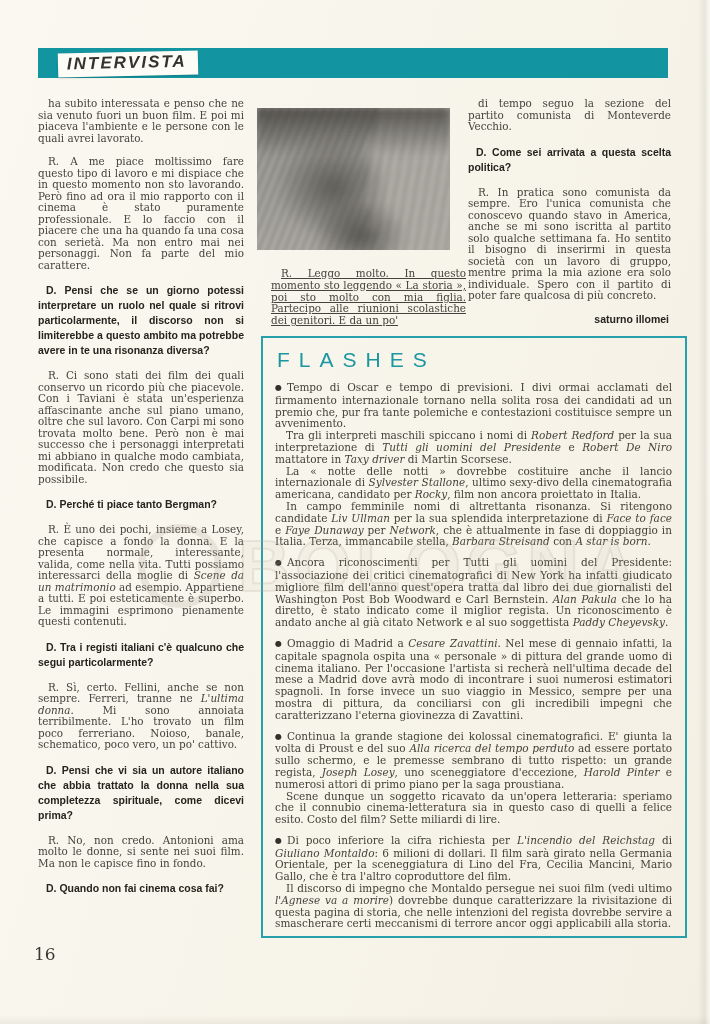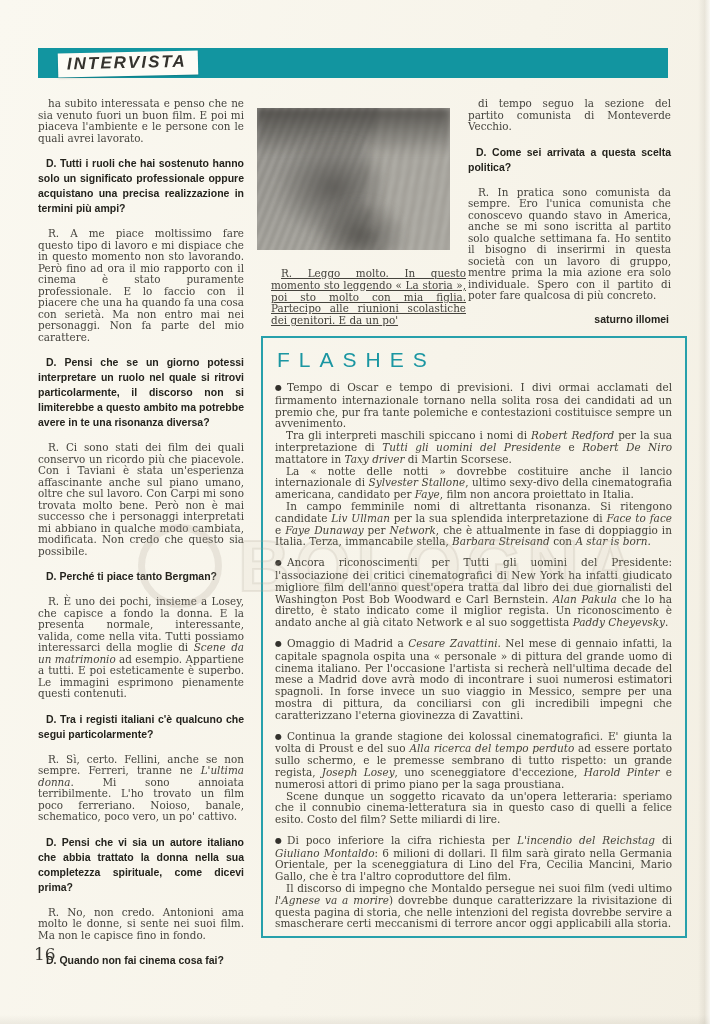--- a/index.html
+++ b/index.html
@@ -73,21 +73,20 @@
 <body>
 
 <div class="page">
 
   <div class="header-bar">
     <div class="section-label">INTERVISTA</div>
   </div>
 
   <div class="col col-left">
       <p class="para answer">ha subito interessata e penso che ne sia venuto fuori un buon film. E poi mi piaceva l'ambiente e le persone con le quali avrei lavorato.</p>
-      <p class="para question">D. Tutti i ruoli che hai sostenuto hanno solo un significato professionale oppure acquistano una precisa realizzazione in termini più ampi?</p>
       <p class="para answer">R. A me piace moltissimo fare questo tipo di lavoro e mi dispiace che in questo momento non sto lavorando. Però fino ad ora il mio rapporto con il cinema è stato puramente professionale. E lo faccio con il piacere che una ha quando fa una cosa con serietà. Ma non entro mai nei personaggi. Non fa parte del mio carattere.</p>
       <p class="para question">D. Pensi che se un giorno potessi interpretare un ruolo nel quale si ritrovi particolarmente, il discorso non si limiterebbe a questo ambito ma potrebbe avere in te una risonanza diversa?</p>
       <p class="para answer">R. Ci sono stati dei film dei quali conservo un ricordo più che piacevole. Con i Taviani è stata un'esperienza affascinante anche sul piano umano, oltre che sul lavoro. Con Carpi mi sono trovata molto bene. Però non è mai successo che i personaggi interpretati mi abbiano in qualche modo cambiata, modificata. Non credo che questo sia possibile.</p>
       <p class="para question">D. Perché ti piace tanto Bergman?</p>
       <p class="para answer">R. È uno dei pochi, insieme a Losey, che capisce a fondo la donna. E la presenta normale, interessante, valida, come nella vita. Tutti possiamo interessarci della moglie di <i>Scene da un matrimonio</i> ad esempio. Appartiene a tutti. E poi esteticamente è superbo. Le immagini esprimono pienamente questi contenuti.</p>
       <p class="para question">D. Tra i registi italiani c'è qualcuno che segui particolarmente?</p>
       <p class="para answer">R. Sì, certo. Fellini, anche se non sempre. Ferreri, tranne ne <i>L'ultima donna</i>. Mi sono annoiata terribilmente. L'ho trovato un film poco ferreriano. Noioso, banale, schematico, poco vero, un po' cattivo.</p>
       <p class="para question">D. Pensi che vi sia un autore italiano che abbia trattato la donna nella sua completezza spirituale, come dicevi prima?</p>
       <p class="para answer">R. No, non credo. Antonioni ama molto le donne, si sente nei suoi film. Ma non le capisce fino in fondo.</p>
       <p class="para question">D. Quando non fai cinema cosa fai?</p>
@@ -111,21 +110,21 @@
         <p class="para answer">R. In pratica sono comunista da sempre. Ero l'unica comunista che conoscevo quando stavo in America, anche se mi sono iscritta al partito solo qualche settimana fa. Ho sentito il bisogno di inserirmi in questa società con un lavoro di gruppo, mentre prima la mia azione era solo individuale. Spero con il partito di poter fare qualcosa di più concreto.</p>
       </div>
     <div class="byline">saturno illomei</div>
   </div>
 
   <div class="flashes-box">
     <div class="flashes-title">FLASHES</div>
     <div>
         <p class="flash-para bulleted"><span class="bullet">●</span>Tempo di Oscar e tempo di previsioni. I divi ormai acclamati del firmamento internazionale tornano nella solita rosa dei candidati ad un premio che, pur fra tante polemiche e contestazioni costituisce sempre un avvenimento.</p>
         <p class="flash-para">Tra gli interpreti maschili spiccano i nomi di <i>Robert Redford</i> per la sua interpretazione di <i>Tutti gli uomini del Presidente</i> e <i>Robert De Niro</i> mattatore in <i>Taxy driver</i> di Martin Scorsese.</p>
-        <p class="flash-para">La « notte delle notti » dovrebbe costituire anche il lancio internazionale di <i>Sylvester Stallone</i>, ultimo sexy-divo della cinematografia americana, candidato per <i>Faye</i>, film non ancora proiettato in Italia.</p>
+        <p class="flash-para">La « notte delle notti » dovrebbe costituire anche il lancio internazionale di <i>Sylvester Stallone</i>, ultimo sexy-divo della cinematografia americana, candidato per <i>Rocky</i>, film non ancora proiettato in Italia.</p>
         <p class="flash-para">In campo femminile nomi di altrettanta risonanza. Si ritengono candidate <i>Liv Ullman</i> per la sua splendida interpretazione di <i>Face to face</i> e <i>Faye Dunaway</i> per <i>Network</i>, che è attualmente in fase di doppiaggio in Italia. Terza, immancabile stella, <i>Barbara Streisand</i> con <i>A star is born</i>.</p>
         <p class="flash-para bulleted"><span class="bullet">●</span>Ancora riconoscimenti per Tutti gli uomini del Presidente: l'associazione dei critici cinematografici di New York ha infatti giudicato migliore film dell'anno quest'opera tratta dal libro dei due giornalisti del Washington Post Bob Woodward e Carl Bernstein. <i>Alan Pakula</i> che lo ha diretto, è stato indicato come il miglior regista. Un riconoscimento è andato anche al già citato Network e al suo soggettista <i>Paddy Cheyevsky</i>.</p>
         <p class="flash-para bulleted"><span class="bullet">●</span>Omaggio di Madrid a <i>Cesare Zavattini</i>. Nel mese di gennaio infatti, la capitale spagnola ospita una « personale » di pittura del grande uomo di cinema italiano. Per l'occasione l'artista si recherà nell'ultima decade del mese a Madrid dove avrà modo di incontrare i suoi numerosi estimatori spagnoli. In forse invece un suo viaggio in Messico, sempre per una mostra di pittura, da conciliarsi con gli incredibili impegni che caratterizzano l'eterna giovinezza di Zavattini.</p>
         <p class="flash-para bulleted"><span class="bullet">●</span>Continua la grande stagione dei kolossal cinematografici. E' giunta la volta di Proust e del suo <i>Alla ricerca del tempo perduto</i> ad essere portato sullo schermo, e le premesse sembrano di tutto rispetto: un grande regista, <i>Joseph Losey</i>, uno sceneggiatore d'eccezione, <i>Harold Pinter</i> e numerosi attori di primo piano per la saga proustiana.</p>
         <p class="flash-para">Scene dunque un soggetto ricavato da un'opera letteraria: speriamo che il connubio cinema-letteratura sia in questo caso di quelli a felice esito. Costo del film? Sette miliardi di lire.</p>
         <p class="flash-para bulleted"><span class="bullet">●</span>Di poco inferiore la cifra richiesta per <i>L'incendio del Reichstag</i> di <i>Giuliano Montaldo</i>: 6 milioni di dollari. Il film sarà girato nella Germania Orientale, per la sceneggiatura di Lino del Fra, Cecilia Mancini, Mario Gallo, che è tra l'altro coproduttore del film.</p>
         <p class="flash-para">Il discorso di impegno che Montaldo persegue nei suoi film (vedi ultimo <i>l'Agnese va a morire</i>) dovrebbe dunque caratterizzare la rivisitazione di questa pagina di storia, che nelle intenzioni del regista dovrebbe servire a smascherare certi meccanismi di terrore ancor oggi applicabili alla storia.</p>
       </div>
   </div>
 

